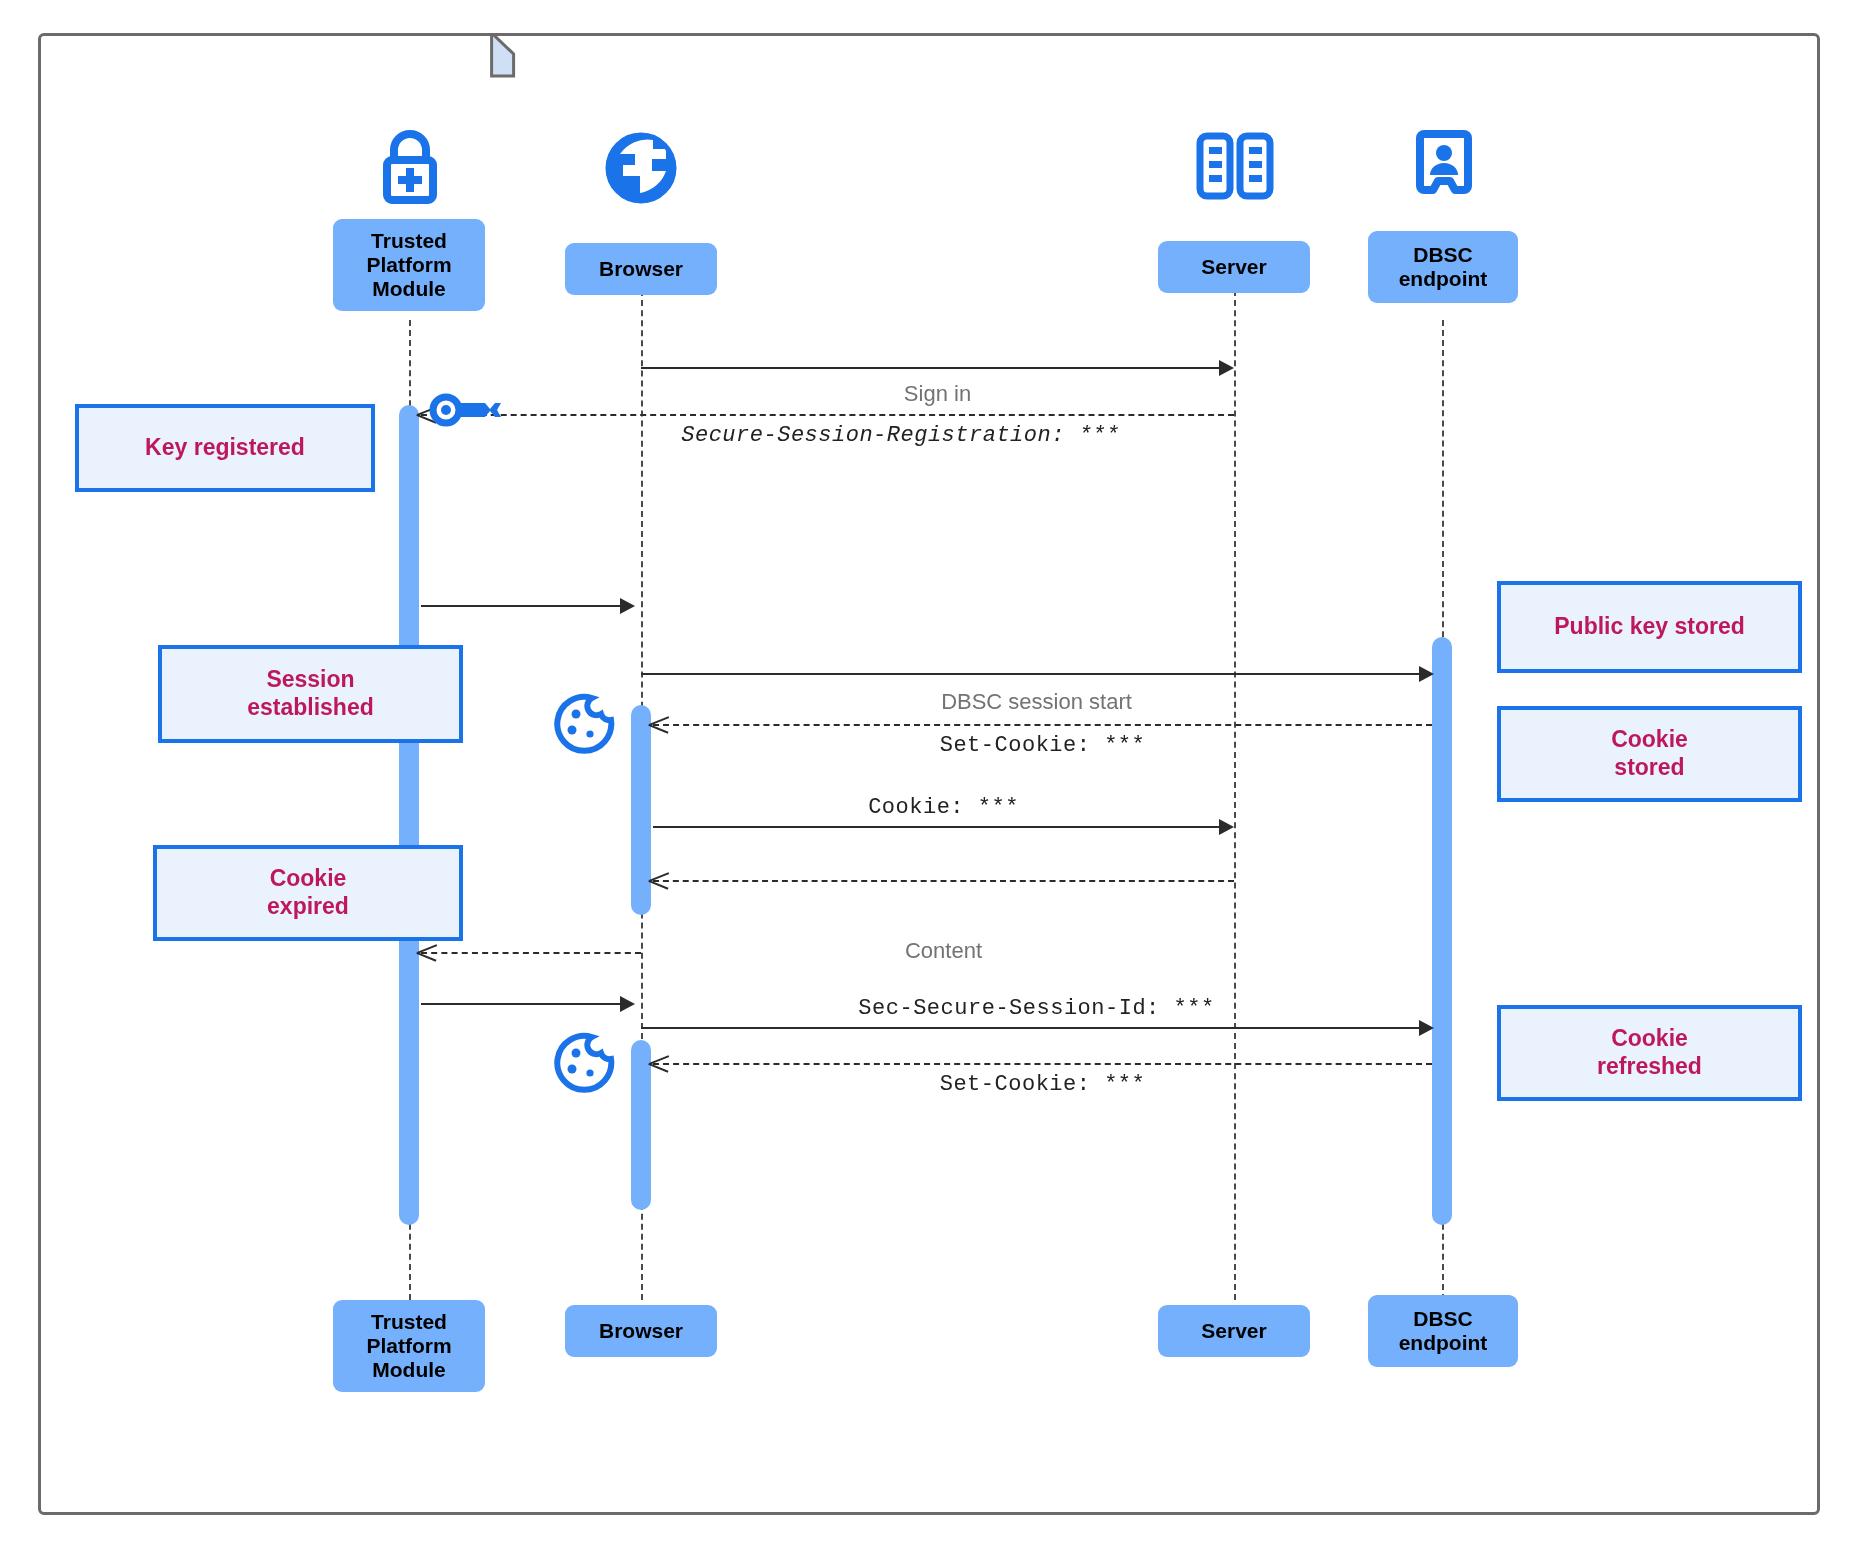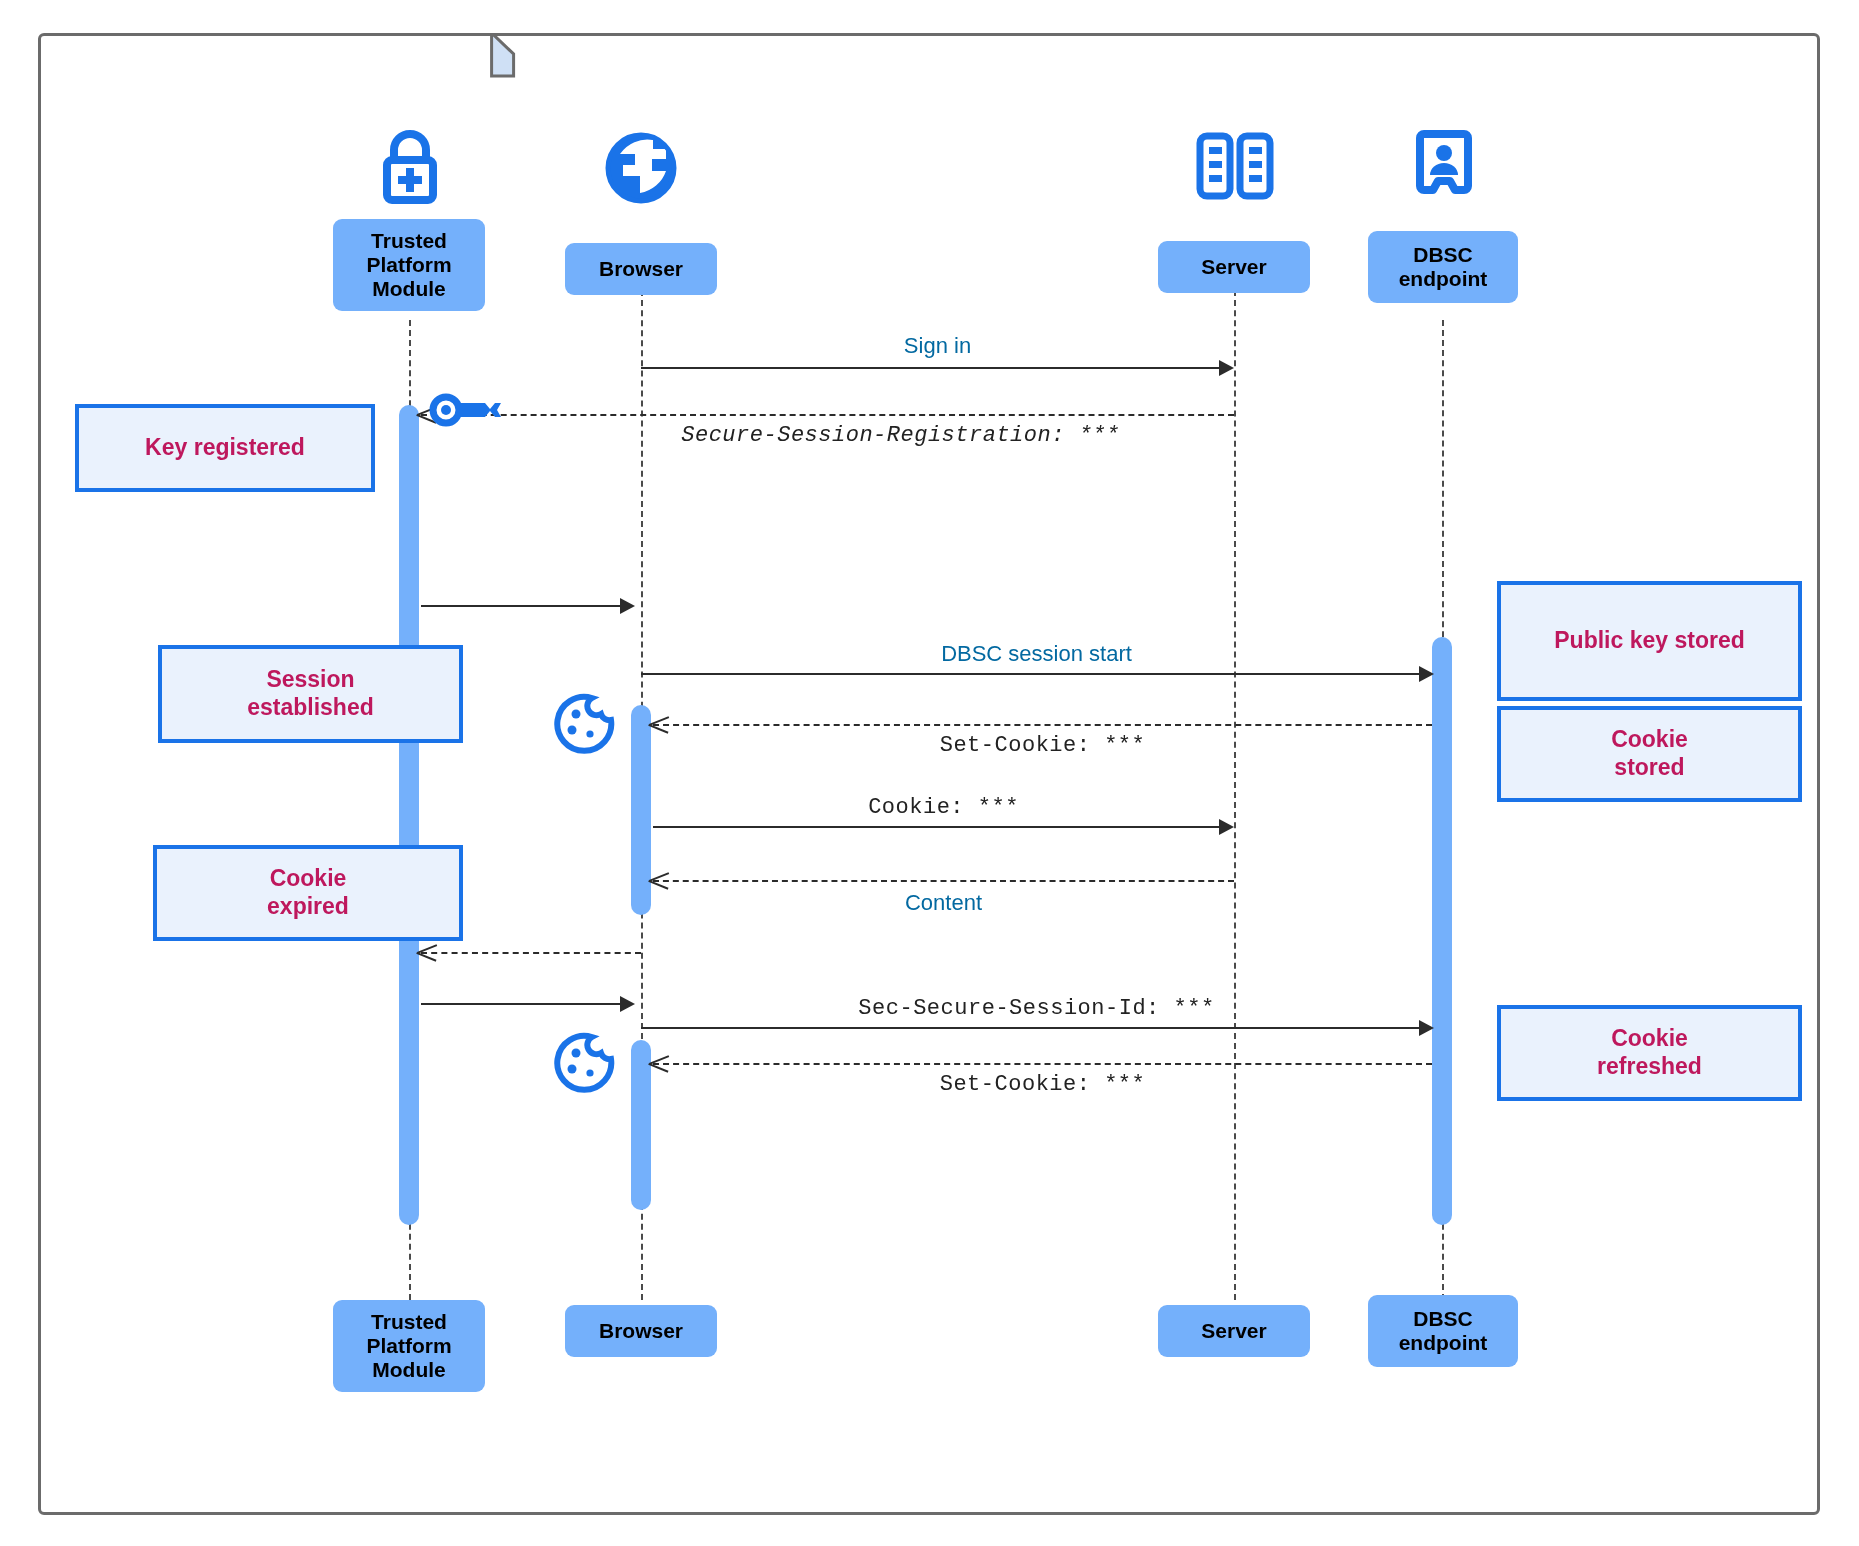--- a/index.html
+++ b/index.html
@@ -36,21 +36,21 @@
   .arrow-r{position:absolute;width:0;height:0;
            border-left:15px solid #2b2b2b;border-top:8px solid transparent;border-bottom:8px solid transparent;}
   .arrow-open-l{position:absolute;width:20px;height:20px;}
   .arrow-open-l::before,.arrow-open-l::after{content:"";position:absolute;left:0;top:10px;
            width:21px;height:0;border-top:2px solid #2b2b2b;transform-origin:0 0;}
   .arrow-open-l::before{transform:rotate(-22deg);}
   .arrow-open-l::after{transform:rotate(22deg);}
 
   .lbl{position:absolute;font-size:22px;color:#333;white-space:nowrap;text-align:center;}
   .lbl.mono{font-family:"Liberation Mono", monospace;font-size:22px;color:#222;letter-spacing:.5px;}
-  .lbl.sans{font-family:"Liberation Sans", sans-serif;color:#0369a1;}
+  .lbl.sans{font-family:"Liberation Sans", sans-serif;color:#737373;margin-top:48px;}
 
   .icon{position:absolute;}
 </style>
 </head>
 <body>
 
 <div id="stage">
 
   <div class="frame"></div>
   <svg class="icon" style="left:38px;top:33px;" width="479.59375" height="47" viewBox="0 0 479.59375 47">
@@ -141,21 +141,21 @@
   <div class="msg-line" style="left:641px;top:673px;width:780px;"></div>
   <div class="arrow-r" style="left:1419px;top:666px;"></div>
 
   <div class="note" style="left:158px;top:637px;width:305px;height:98px;margin-top:8px;">
     <div>
       <div>Session</div>
       <div>established</div>
     </div>
   </div>
 
-  <div class="note" style="left:1497px;top:581px;width:305px;height:120px;">
+  <div class="note" style="left:1497px;top:581px;width:305px;height:92px;">
     <span>Public key stored</span>
   </div>
 
   <div class="msg-line dotted" style="left:653px;top:724px;width:779px;"></div>
   <div class="arrow-open-l" style="left:649px;top:714px;"></div>
   <div class="lbl mono" style="left:653px;top:733px;width:779px;">Set-Cookie: ***</div>
 
   <svg class="icon" style="left:548px;top:692px;" width="70" height="64" viewBox="0 0 70 64">
     <path d="M44 6 a27 27 0 1 0 19 22 a9 9 0 0 1 -10 -6 a9 9 0 0 1 -9 -16 z" fill="#fff" stroke="#1a73e8" stroke-width="6"></path>
     <circle cx="28" cy="22" r="4.5" fill="#1a73e8"></circle>

